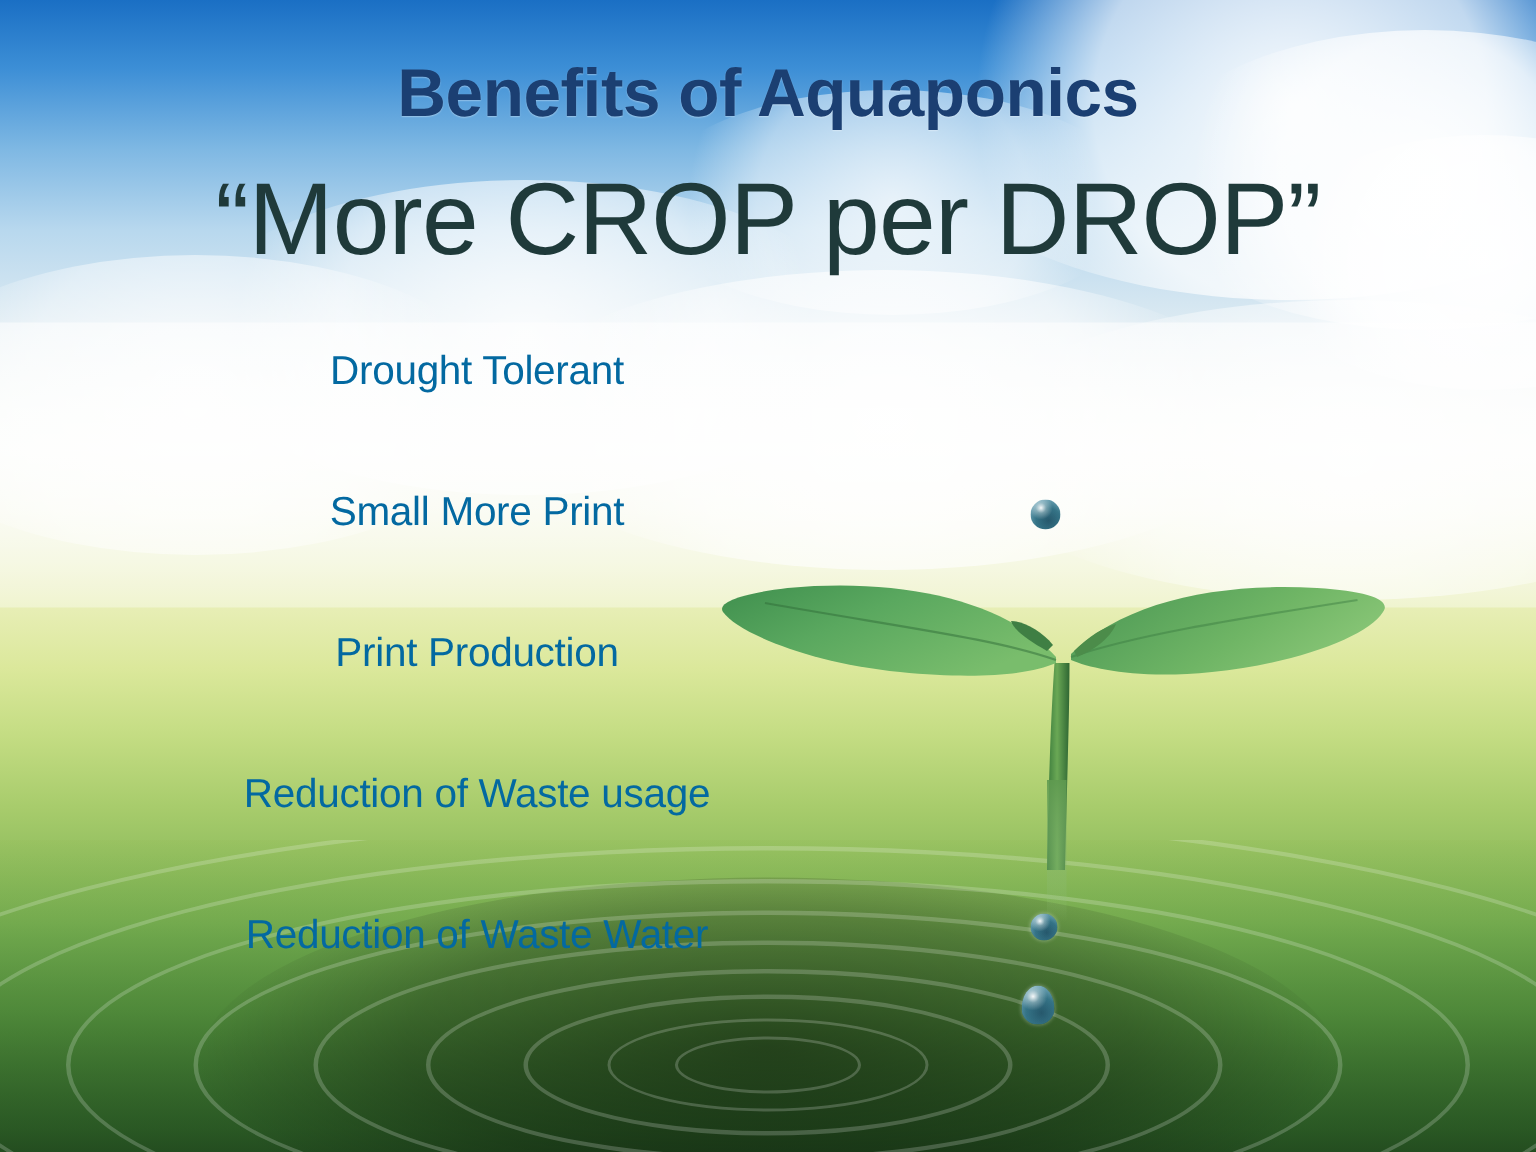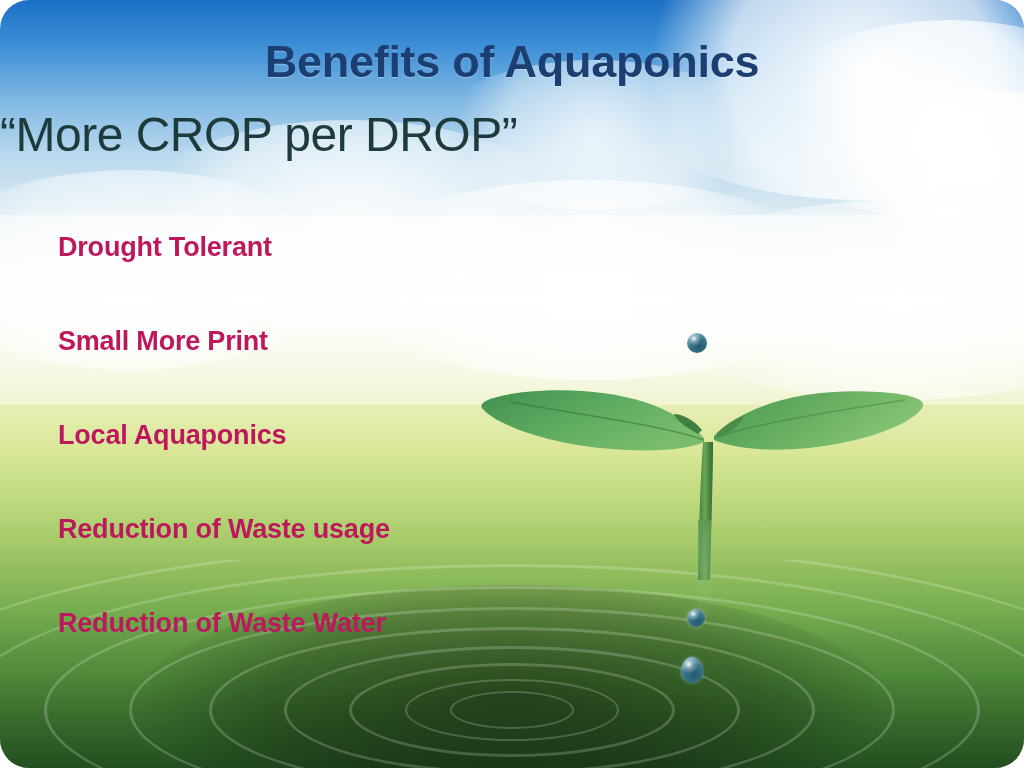--- a/index.html
+++ b/index.html
@@ -10,21 +10,20 @@
     overflow: hidden;
     background: #ffffff;
     font-family: "Liberation Sans", sans-serif;
   }
 
   #slide {
     position: relative;
     width: 1024px;
     height: 768px;
     overflow: hidden;
-    border-radius: 29px;
   }
 
   
   .bg-base {
     position: absolute;
     inset: 0;
     background: linear-gradient(to bottom,
         #1a6fc4 0%,
         #3d8fd6 6%,
         #7fb8e3 13%,
@@ -130,38 +129,40 @@
     font-size: 45px;
     font-weight: bold;
     color: #1b3f72;
     letter-spacing: -0.3px;
     text-shadow: 0 1px 1px rgba(255,255,255,0.35);
   }
   .title-sub {
     position: absolute;
     left: 0; right: 0;
     top: 107px;
-    font-size: 48px;
+    text-align: center;
+    font-size: 68px;
     font-weight: normal;
     color: #1f3a3a;
     letter-spacing: -0.5px;
   }
   .bullets {
     position: absolute;
     left: 58px;
     top: 232px;
     width: 520px;
   }
   .bullet {
     font-size: 27px;
-    font-weight: bold;
-    color: #be185d;
+    font-weight: normal;
+    color: #0369a1;
     margin-bottom: 63px;
     white-space: nowrap;
     letter-spacing: -0.2px;
+    text-align: center;
   }
   .bullet:last-child { margin-bottom: 0; }
 </style>
 </head>
 <body>
 
 <div id="slide">
 
   <div class="bg-base"></div>
 
@@ -231,18 +232,18 @@
   <div class="droplet" style="left:687px; top:333px; width:20px; height:20px;"></div>
   <div class="droplet" style="left:687px; top:609px; width:18px; height:18px;"></div>
   <div class="droplet" style="left:681px; top:657px; width:22px; height:26px; border-radius:50% 50% 50% 50% / 60% 60% 40% 40%;"></div>
 
   <div class="title-main">Benefits of Aquaponics</div>
   <div class="title-sub">“More CROP per DROP”</div>
 
   <div class="bullets">
     <div class="bullet">Drought Tolerant</div>
     <div class="bullet">Small More Print</div>
-    <div class="bullet">Local Aquaponics</div>
+    <div class="bullet">Print Production</div>
     <div class="bullet">Reduction of Waste usage</div>
     <div class="bullet">Reduction of Waste Water</div>
   </div>
 
 </div>
 
 </body></html>

